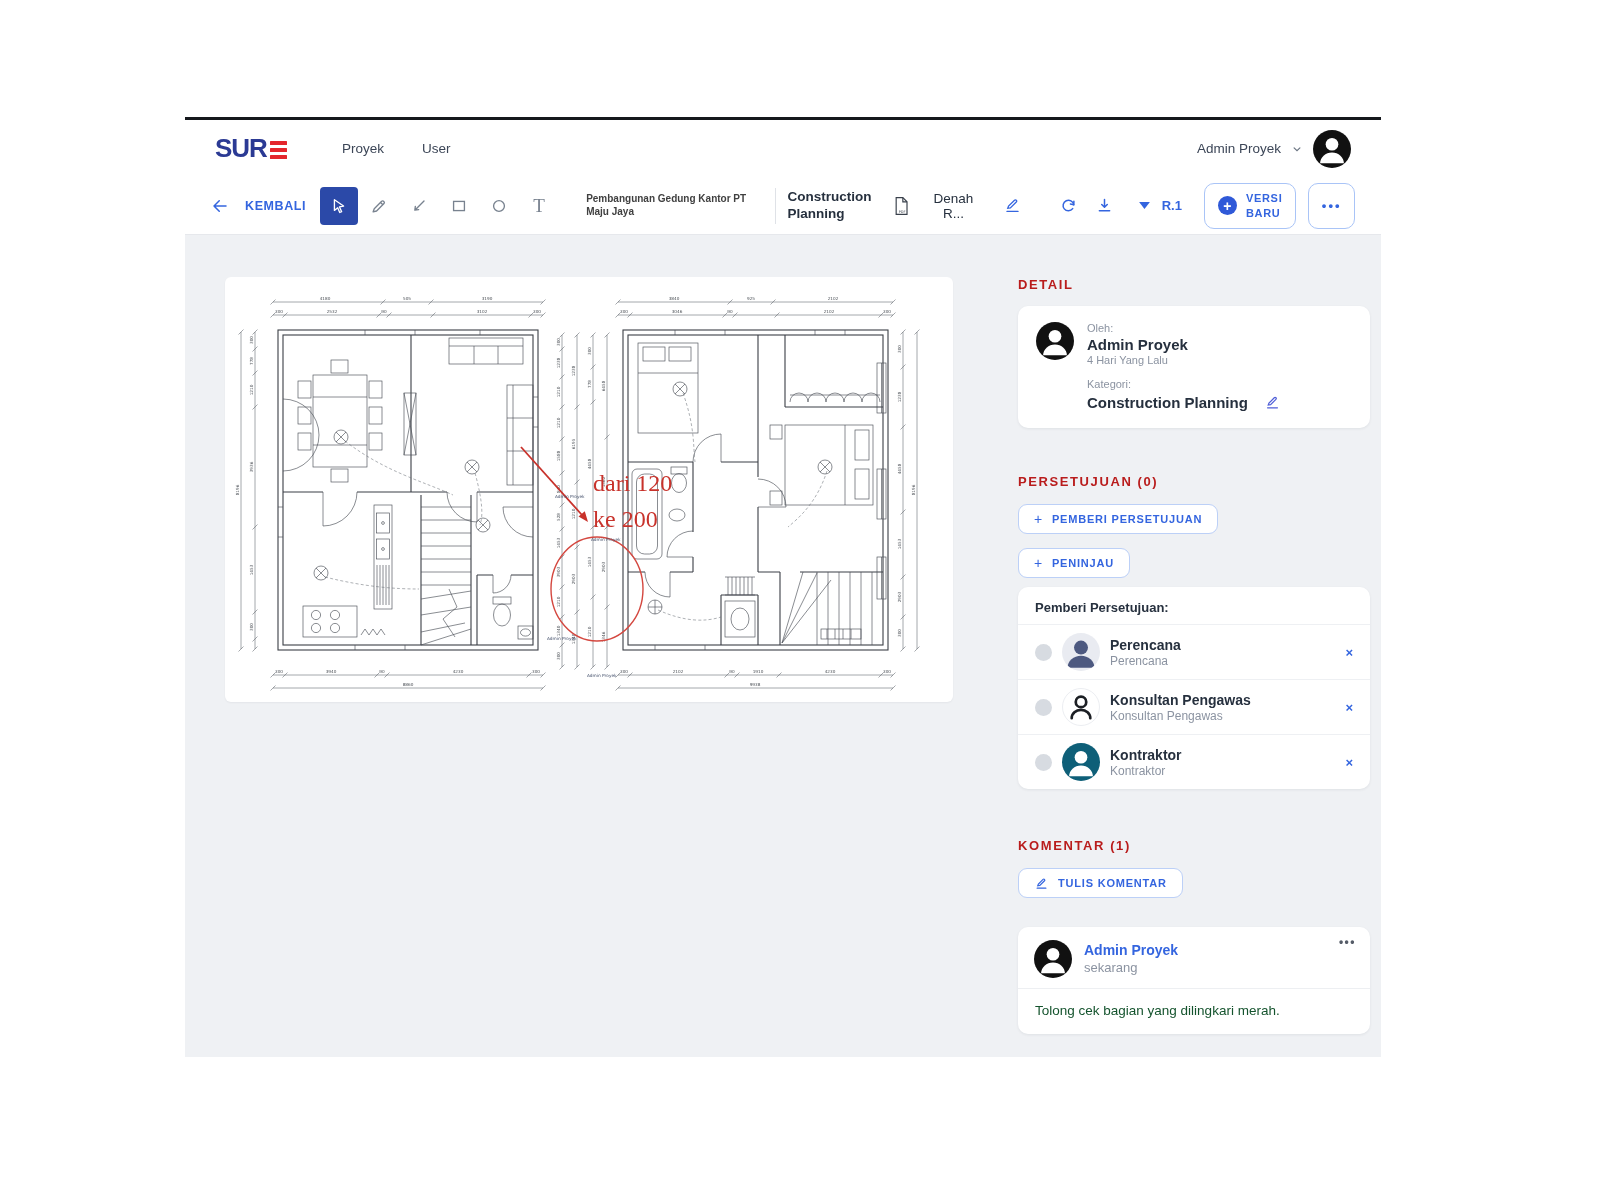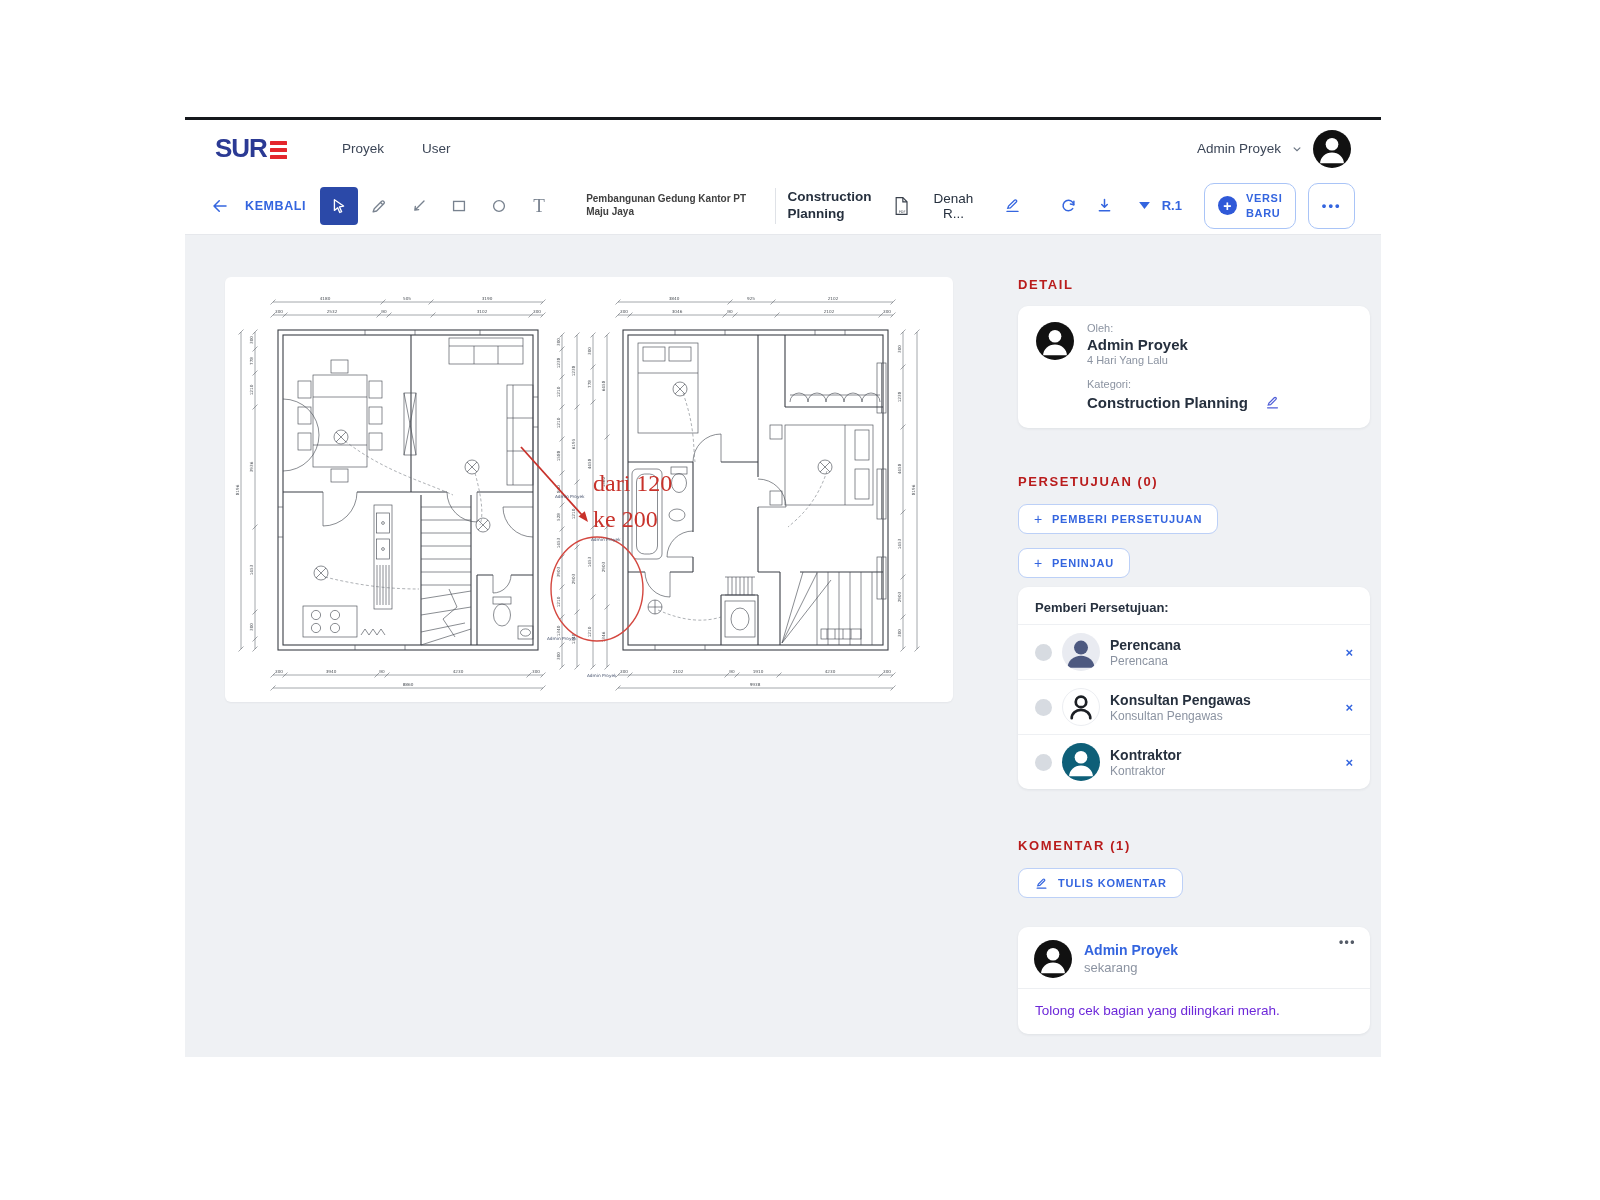--- a/index.html
+++ b/index.html
@@ -81,21 +81,21 @@
   .ap-name { font-size:14px; font-weight:700; color:#26303e; }
   .ap-role { font-size:12px; color:#8b93a1; margin-top:1px; }
   .x-btn { margin-left:auto; background:none; border:none; color:#3465df; font-size:13px; font-weight:700; cursor:pointer; }
   .h-comment { margin-top:49px; }
   .write-btn { margin-top:15px; }
   .comment-card { margin-top:29px; }
   .cm-head { display:flex; align-items:flex-start; gap:12px; padding:13px 16px 10px; position:relative; }
   .cm-name { font-size:14px; font-weight:700; color:#3465df; margin-top:2px; }
   .cm-time { font-size:13px; color:#8b93a1; margin-top:2px; }
   .cm-more { position:absolute; right:14px; top:8px; background:none; border:none; color:#555c68; font-size:12px; font-weight:700; letter-spacing:1.5px; cursor:pointer; }
-  .cm-body { border-top:1px solid #edeff2; padding:14px 17px 16px; font-size:13.5px; color:#6d28d9; }
+  .cm-body { border-top:1px solid #edeff2; padding:14px 17px 16px; font-size:13.5px; color:#14532d; }
 </style>
 </head>
 <body>
 
 <div class="page">
   <div class="app">
 
     <div class="topbar">
       <div class="brand">
         <span class="brand-text">SUR</span>

